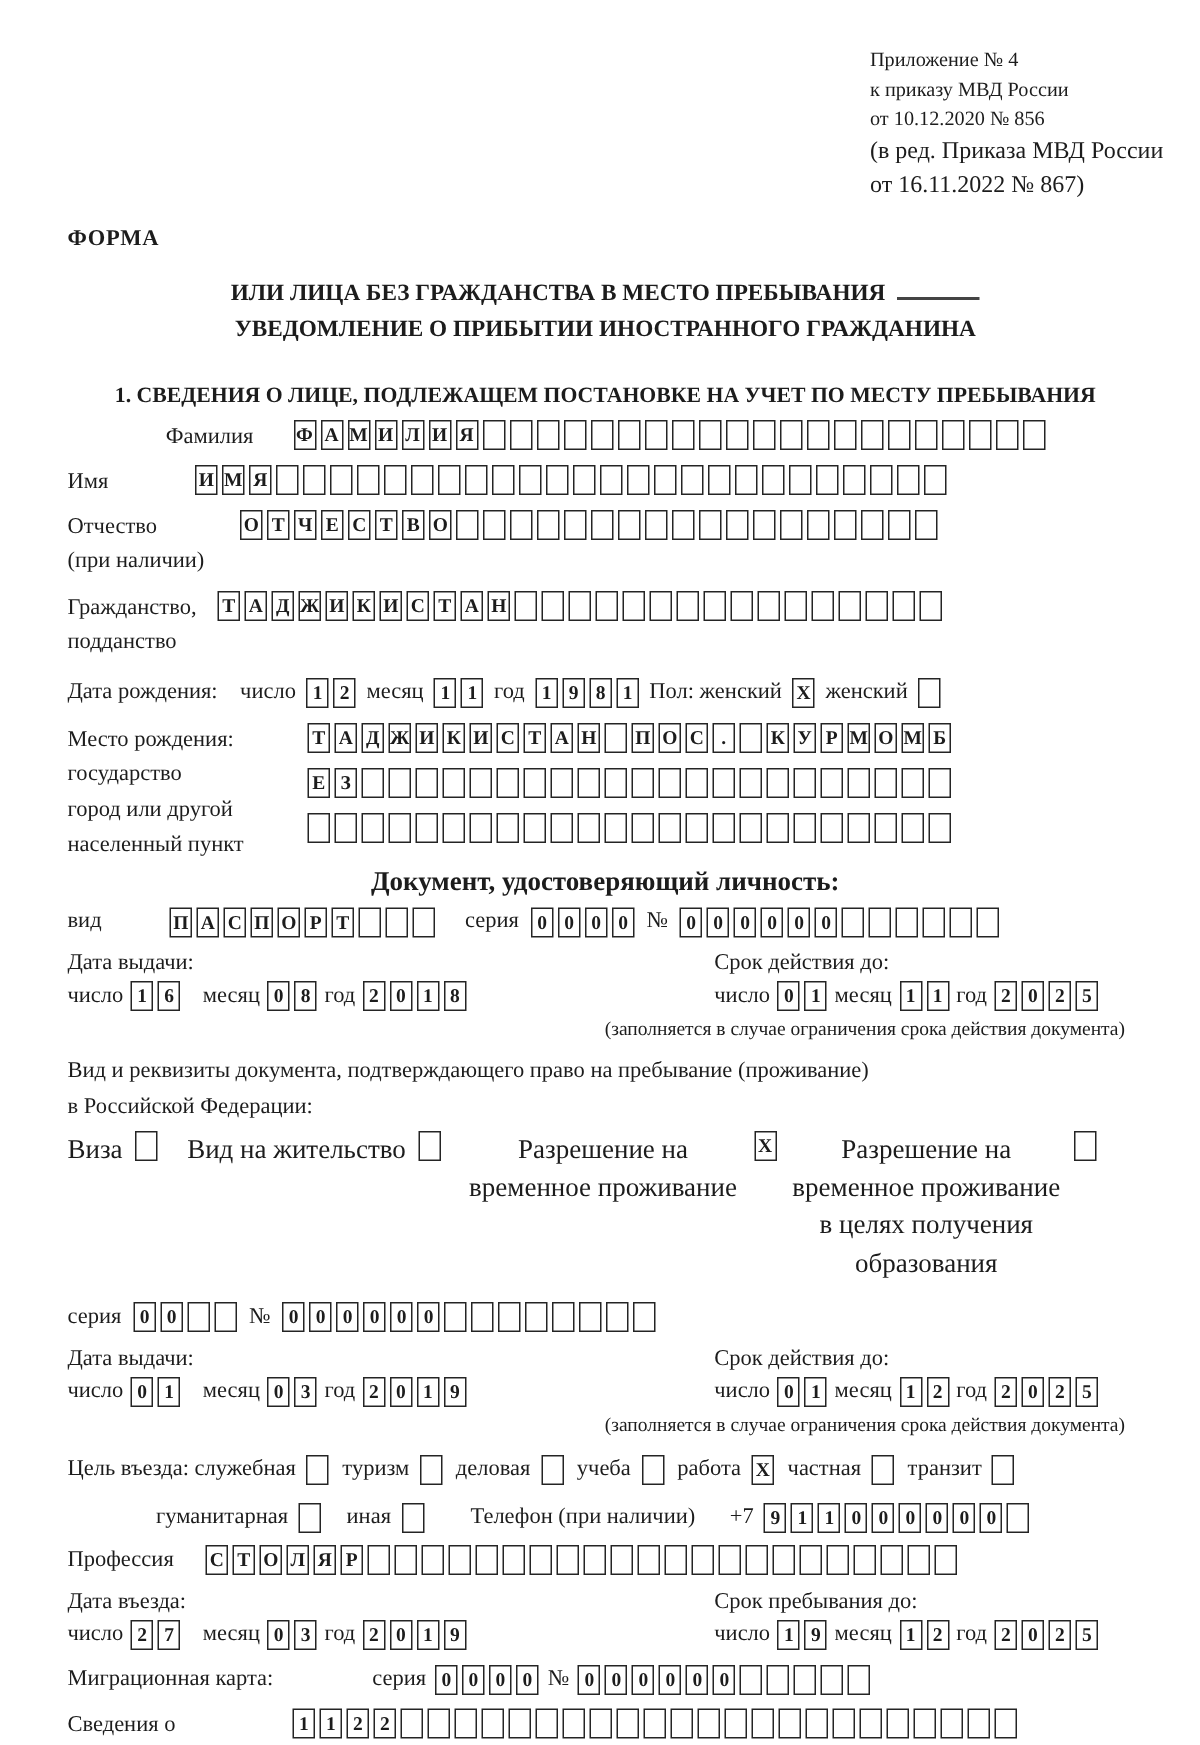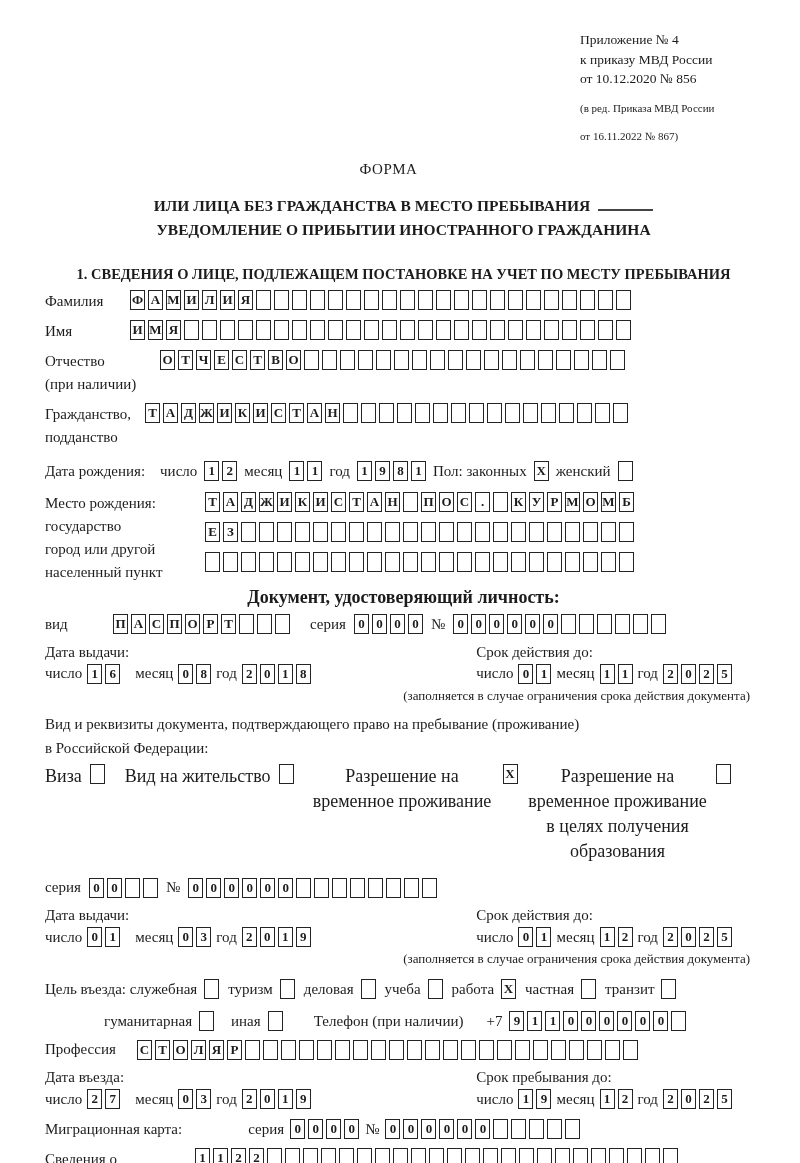--- a/index.html
+++ b/index.html
@@ -5,22 +5,22 @@
   * { box-sizing: border-box; }
   html,body { margin:0; padding:0; }
   body {
     width:800px; height:1163px; background:#ffffff; color:#1c1c1c;
     font-family:"Liberation Serif", serif; overflow:hidden;
   }
   .page { padding:30px 38px 10px 45px; }
 
   
   .appendix { width:205px; margin-left:535px; font-size:13.5px; line-height:1.45; }
-  .appendix .small { font-size:11px;margin-top:12px; }
-  .form-label { text-align:center; margin:16px 30px 0 0; font-weight:normal; font-size:15px; letter-spacing:0.5px; }
+  .appendix .small { font-size:16px; }
+  .form-label { text-align:left; margin:16px 30px 0 0; font-weight:bold; font-size:15px; letter-spacing:0.5px; }
 
   
   .title { text-align:center; font-weight:bold; font-size:15.5px; line-height:1.55; margin-top:16px; }
   .blank-line { display:inline-block; width:55px; border-bottom:2px solid #444; height:12px; margin-left:8px; }
   .sec-head { text-align:center; font-weight:bold; font-size:14.5px; margin-top:24px; }
 
   
   .frow { display:flex; align-items:flex-start; margin-top:7px; }
   .flabel { font-size:15px; flex-shrink:0; line-height:23px; }
   .mlabel { font-size:15px; flex-shrink:0; line-height:1.55; }
@@ -71,21 +71,21 @@
     <div class="small">от 16.11.2022 № 867)</div>
   </div>
   <div class="form-label">ФОРМА</div>
 
   <div class="title">
     <div><span>ИЛИ ЛИЦА БЕЗ ГРАЖДАНСТВА В МЕСТО ПРЕБЫВАНИЯ</span><span class="blank-line"></span></div>
     <div>УВЕДОМЛЕНИЕ О ПРИБЫТИИ ИНОСТРАННОГО ГРАЖДАНИНА</div>
   </div>
   <div class="sec-head">1. СВЕДЕНИЯ О ЛИЦЕ, ПОДЛЕЖАЩЕМ ПОСТАНОВКЕ НА УЧЕТ ПО МЕСТУ ПРЕБЫВАНИЯ</div>
 
-  <div class="frow" style="">
+  <div class="frow" style="justify-content:center;">
     <span class="flabel w85">Фамилия</span>
     <span class="boxes">
         <span class="cbox">Ф</span>
         <span class="cbox">А</span>
         <span class="cbox">М</span>
         <span class="cbox">И</span>
         <span class="cbox">Л</span>
         <span class="cbox">И</span>
         <span class="cbox">Я</span>
         <span class="cbox"></span>
@@ -228,21 +228,21 @@
         <span class="cbox">1</span>
         <span class="cbox">1</span>
       </span>
     <span class="flabel">год</span>
     <span class="boxes">
         <span class="cbox">1</span>
         <span class="cbox">9</span>
         <span class="cbox">8</span>
         <span class="cbox">1</span>
       </span>
-    <span class="flabel">Пол: законных</span>
+    <span class="flabel">Пол: женский</span>
     <span class="boxes">
         <span class="cbox">X</span>
       </span>
     <span class="flabel">женский</span>
     <span class="boxes">
         <span class="cbox"></span>
       </span>
   </div>
 
   <div class="frow" style="margin-top:9px;">

